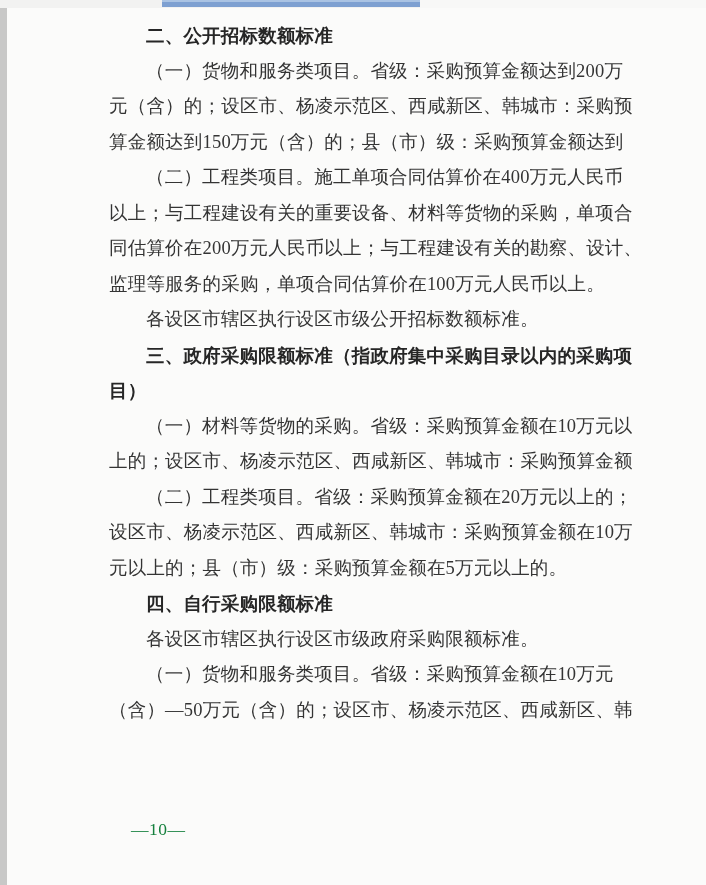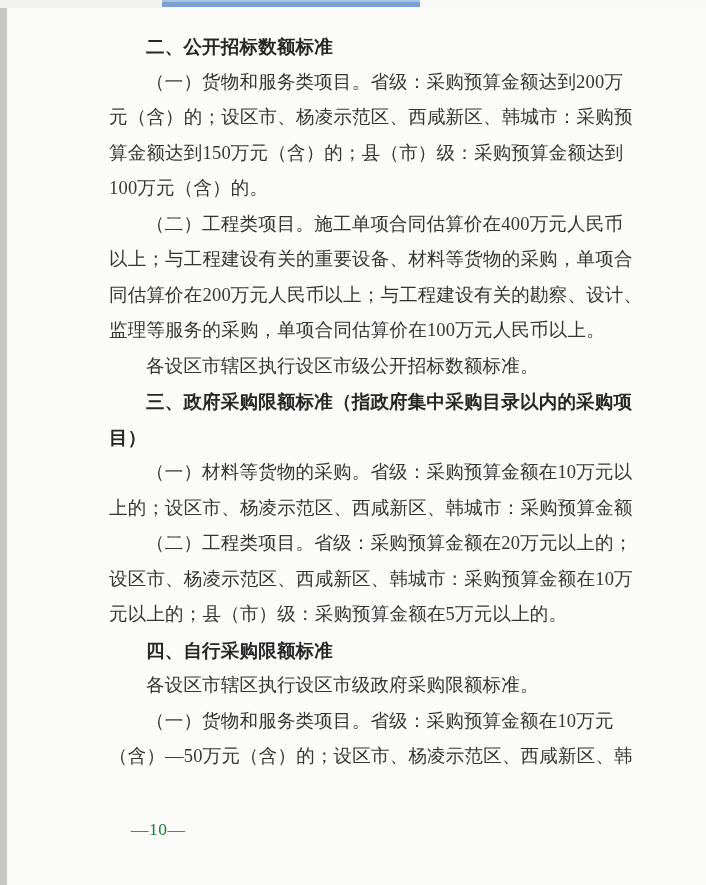--- a/index.html
+++ b/index.html
@@ -37,21 +37,21 @@
   
   .left-strip {
     position: absolute;
     top: 8px; left: 0;
     width: 7px; height: 877px;
   }
   
   .content {
     position: absolute;
     left: 109px;
-    top: 29px;
+    top: 18px;
     width: 528px;
     font-size: 18.5px;
     line-height: 35.5px;
     color: #343434;
   }
   .line {
     white-space: nowrap;
     letter-spacing: 0.2px;
   }
   .line.first {
@@ -80,21 +80,20 @@
   <div class="accent-bar" style="background: rgb(126, 160, 209); border-top-color: rgb(170, 195, 227);"></div>
 </div>
 
 <div class="left-strip" style="background: rgb(200, 200, 199);"></div>
 
 <div class="content" id="doc-content">
     <div class="line first heading">二、公开招标数额标准</div>
     <div class="line first">（一）货物和服务类项目。省级：采购预算金额达到200万</div>
     <div class="line">元（含）的；设区市、杨凌示范区、西咸新区、韩城市：采购预</div>
     <div class="line">算金额达到150万元（含）的；县（市）级：采购预算金额达到</div>
-    <div class="line">100万元（含）的。</div>
     <div class="line first">（二）工程类项目。施工单项合同估算价在400万元人民币</div>
     <div class="line">以上；与工程建设有关的重要设备、材料等货物的采购，单项合</div>
     <div class="line">同估算价在200万元人民币以上；与工程建设有关的勘察、设计、</div>
     <div class="line">监理等服务的采购，单项合同估算价在100万元人民币以上。</div>
     <div class="line first">各设区市辖区执行设区市级公开招标数额标准。</div>
     <div class="line first heading">三、政府采购限额标准（指政府集中采购目录以内的采购项</div>
     <div class="line heading">目）</div>
     <div class="line first">（一）材料等货物的采购。省级：采购预算金额在10万元以</div>
     <div class="line">上的；设区市、杨凌示范区、西咸新区、韩城市：采购预算金额</div>
     <div class="line first">（二）工程类项目。省级：采购预算金额在20万元以上的；</div>

